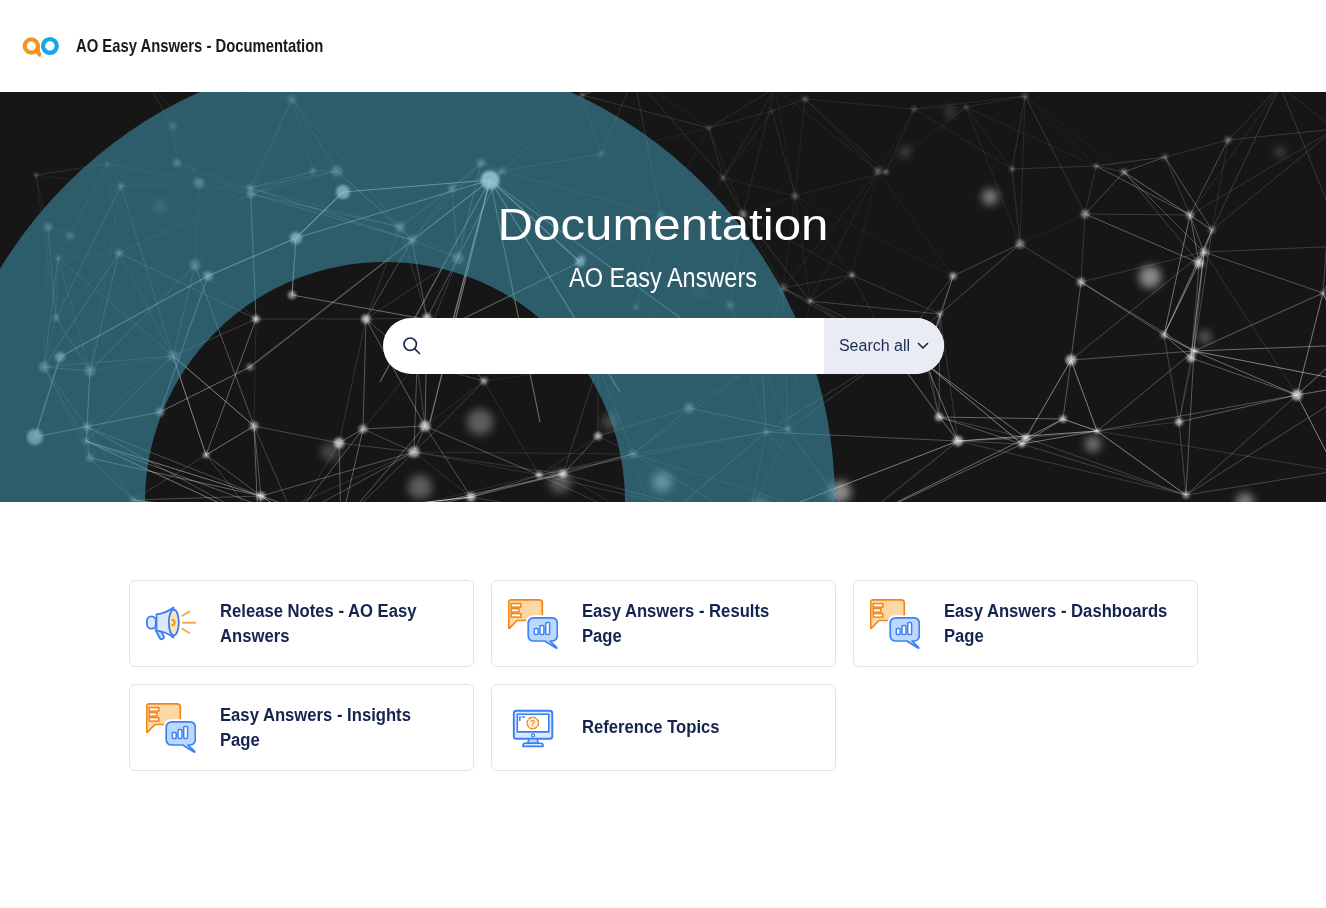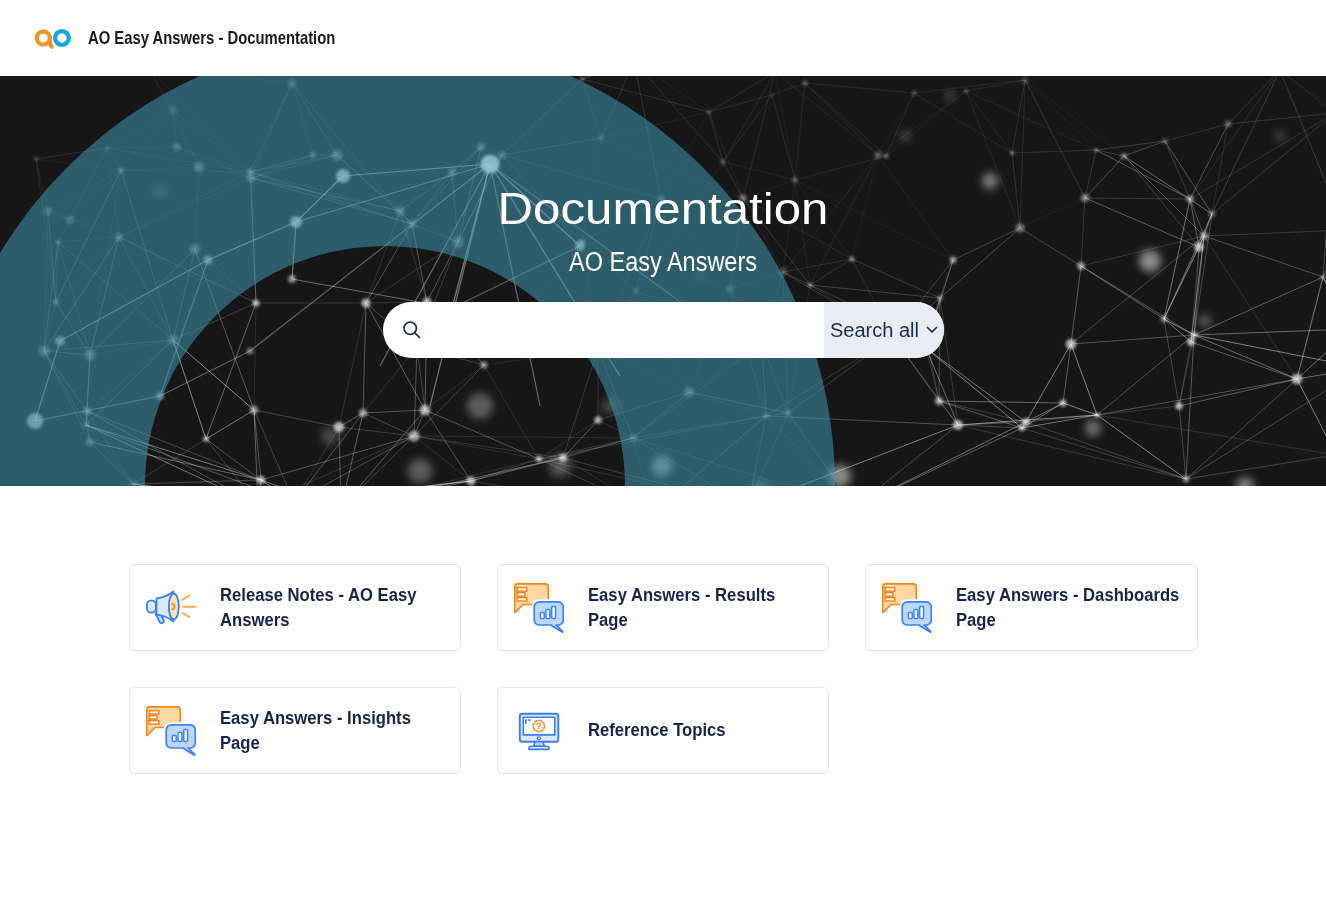--- a/index.html
+++ b/index.html
@@ -1,26 +1,26 @@
 <!DOCTYPE html>
 <html><head>
 <meta charset="utf-8">
 <style>
 * { margin:0; padding:0; box-sizing:border-box; }
 html,body { width:1326px; background:#ffffff; font-family:"Liberation Sans", sans-serif; }
-.topbar { height:76px; display:flex; align-items:center; padding-left:34px; background:#fff; }
+.topbar { height:92px; display:flex; align-items:center; padding-left:22px; background:#fff; }
 .topbar .brand { margin-left:17px; font-size:19px; font-weight:bold; color:#1a1a1a; transform:scaleX(0.78); transform-origin:left center; white-space:nowrap; }
 .hero { position:relative; height:410px; background:#141414; overflow:hidden; }
 .hero svg.bg { position:absolute; left:0; top:0; }
 .hero h1 { position:absolute; top:108px; width:100%; text-align:center; color:#fff; font-size:44px; font-weight:normal; transform:scaleX(1.118); }
 .hero .sub { position:absolute; top:171px; width:100%; text-align:center; color:#fff; font-size:27px; font-weight:normal; transform:scaleX(0.87); }
 .search { position:absolute; left:383px; top:226px; width:561px; height:56px; background:#fff; border-radius:28px; display:flex; align-items:center; overflow:hidden; }
 .search .mag { margin-left:19px; }
-.search .sall { margin-left:auto; height:100%; width:120px; background:#e9ecf3; display:flex; align-items:center; justify-content:center; font-size:20px; color:#1c2b50; gap:7px; }
-.wrap { width:1069px; margin:78px auto 0; display:grid; grid-template-columns:repeat(3,minmax(0,1fr)); gap:36px; padding-bottom:13px; }
+.search .sall { margin-left:auto; height:100%; width:120px; background:#e9ecf3; display:flex; align-items:center; justify-content:center; font-size:16px; color:#1c2b50; gap:7px; }
+.wrap { width:1069px; margin:78px auto 0; display:grid; grid-template-columns:repeat(3,minmax(0,1fr)); gap:17px; padding-bottom:13px; }
 .card { height:87px; border:1px solid #e2e4ea; border-radius:6px; background:#fff; display:flex; align-items:center; padding:0 14px 0 16px; }
 .card .ic { flex:0 0 50px; margin-right:24px; }
 .card .ct { font-size:18px; font-weight:bold; color:#15244e; line-height:24.5px; white-space:nowrap; transform:scaleX(0.925); transform-origin:left center; }
 </style>
 </head>
 <body>
 <div class="topbar">
 <svg width="37" height="22" viewBox="32 28 37 22">
  <circle cx="41.3" cy="39" r="6.6" fill="none" stroke="#f6921e" stroke-width="4.1"></circle>
  <path d="M47.9 37.5 L47.9 43.5 Q47.9 47.2 51 48.2" fill="none" stroke="#f6921e" stroke-width="4.1" stroke-linecap="butt"></path>

